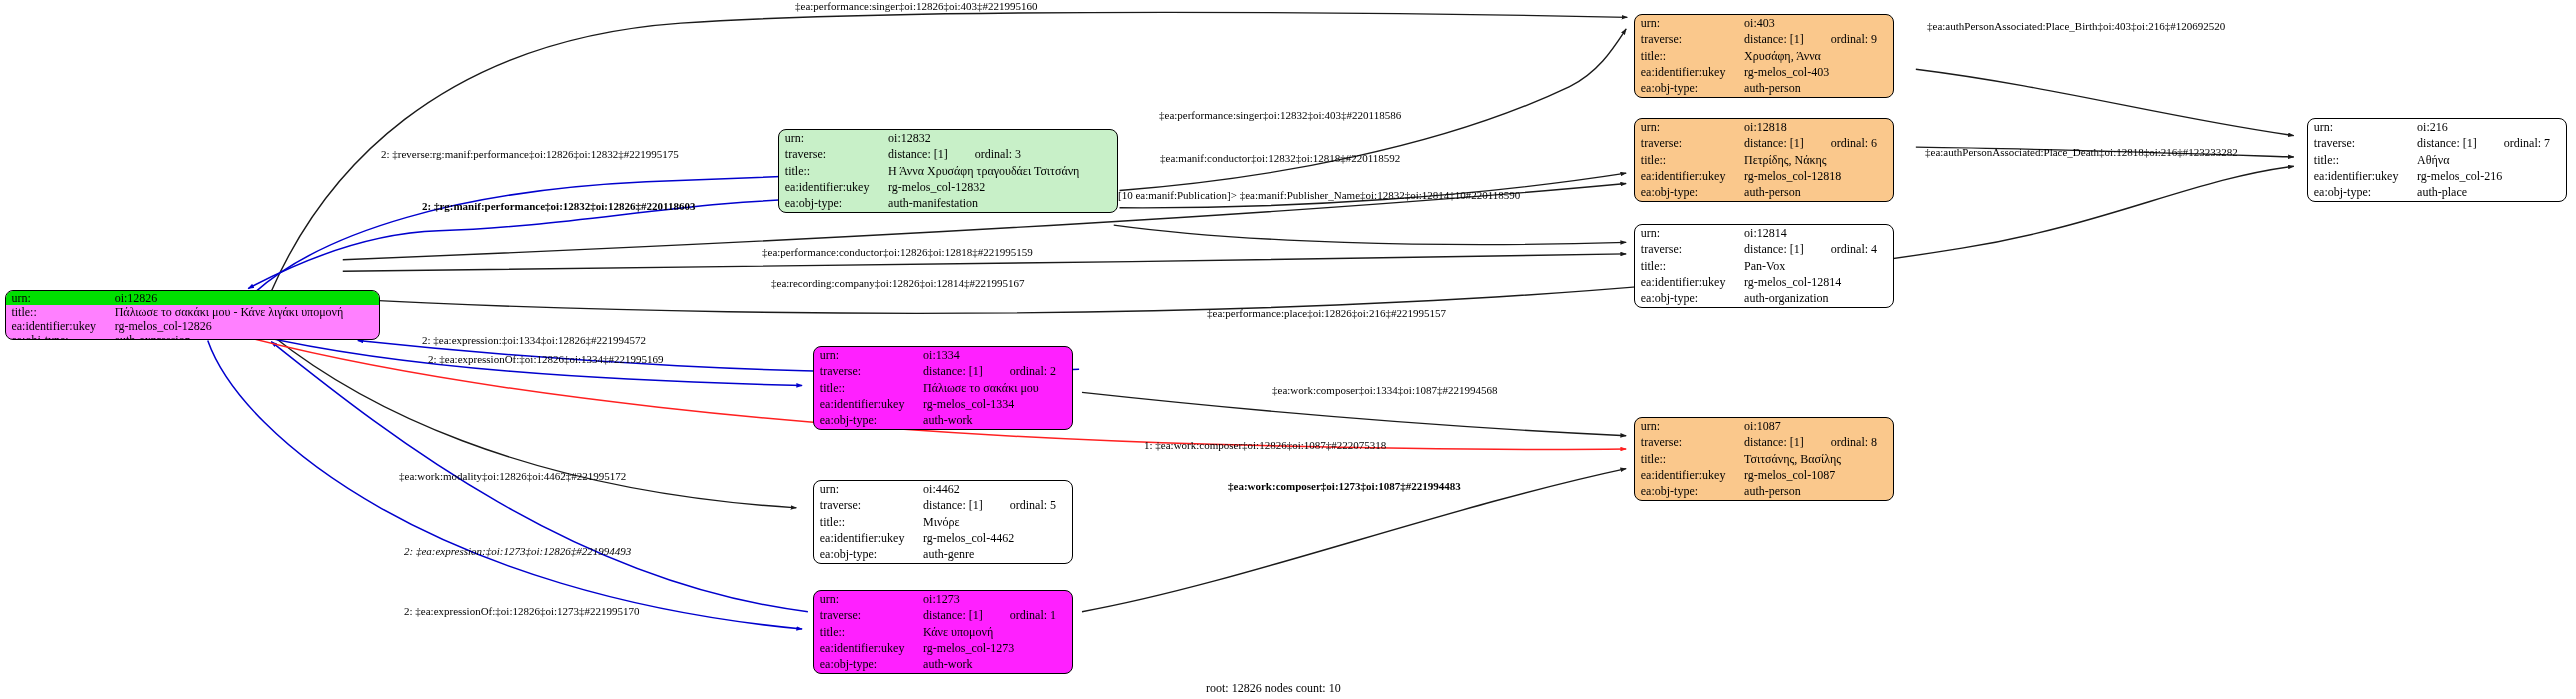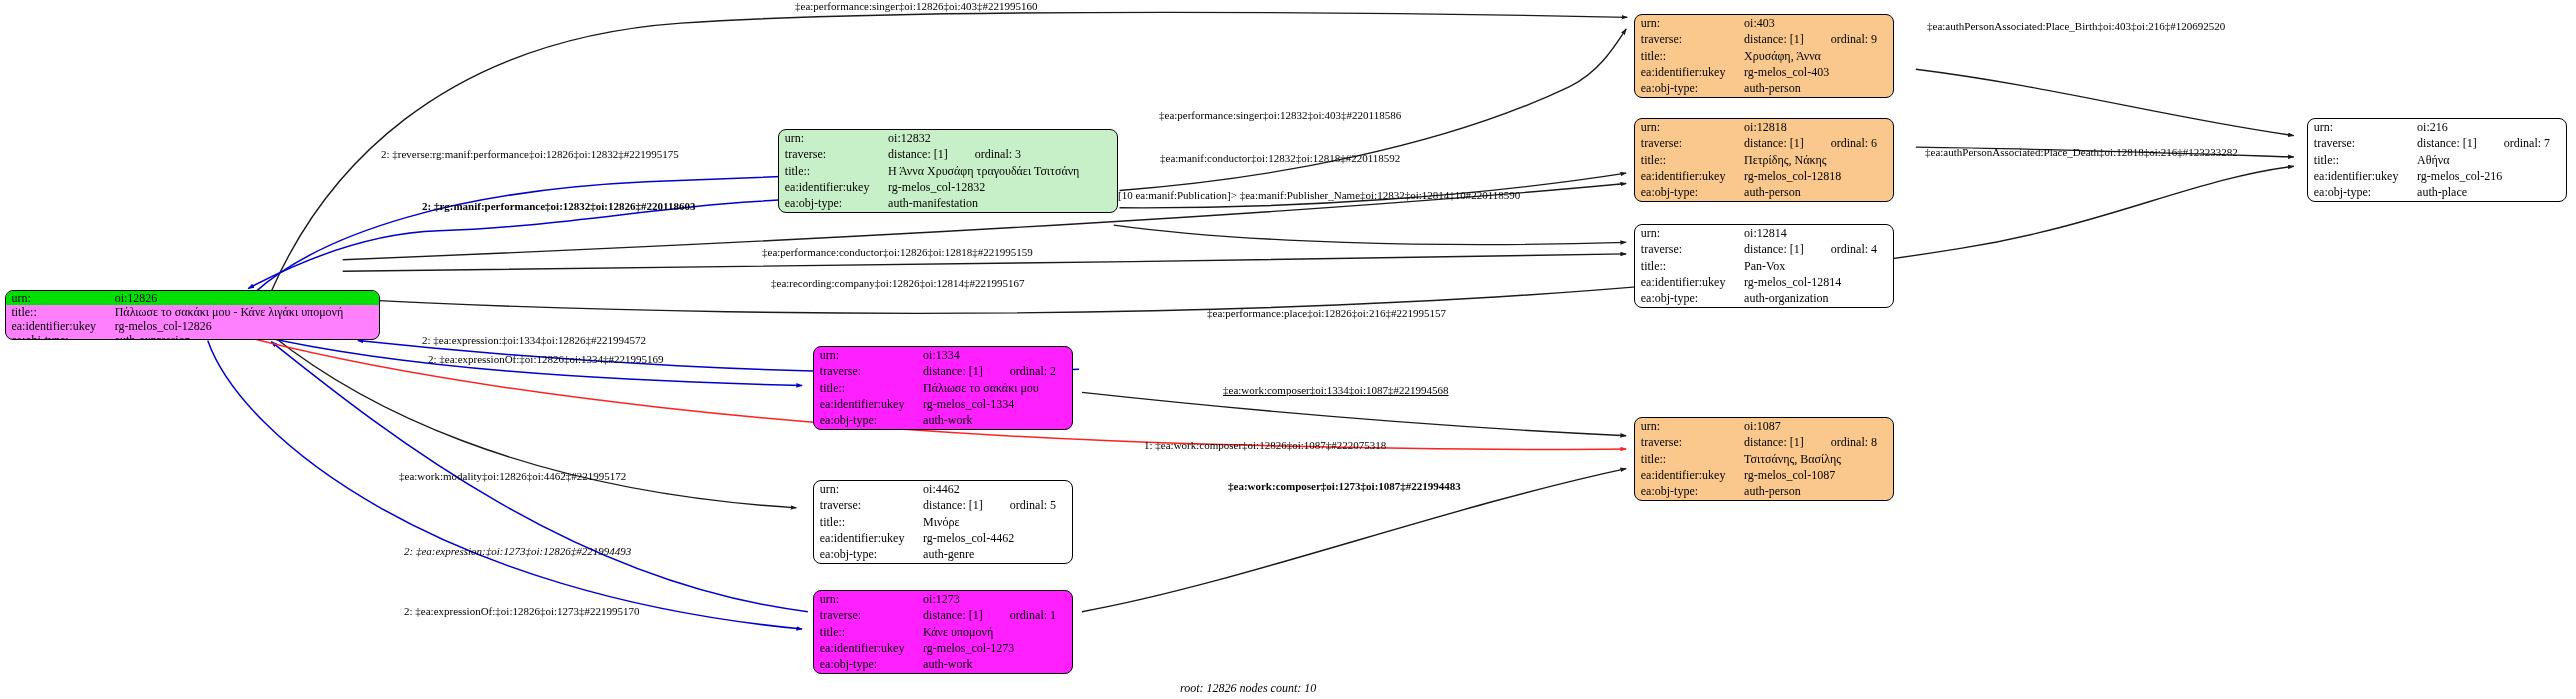--- a/index.html
+++ b/index.html
@@ -361,22 +361,22 @@
   <div class="edgelabel" style="left:1159px;top:110px;">‡ea:performance:singer‡oi:12832‡oi:403‡#220118586</div>
   <div class="edgelabel" style="left:1160px;top:153px;">‡ea:manif:conductor‡oi:12832‡oi:12818‡#220118592</div>
   <div class="edgelabel" style="left:1925px;top:147px;">‡ea:authPersonAssociated:Place_Death‡oi:12818‡oi:216‡#123233282</div>
   <div class="edgelabel" style="left:422px;top:201px;font-weight:bold;">2: ‡rg:manif:performance‡oi:12832‡oi:12826‡#220118603</div>
   <div class="edgelabel" style="left:1118px;top:190px;">[10 ea:manif:Publication]&gt; ‡ea:manif:Publisher_Name‡oi:12832‡oi:12814‡10#220118590</div>
   <div class="edgelabel" style="left:762px;top:247px;">‡ea:performance:conductor‡oi:12826‡oi:12818‡#221995159</div>
   <div class="edgelabel" style="left:771px;top:278px;">‡ea:recording:company‡oi:12826‡oi:12814‡#221995167</div>
   <div class="edgelabel" style="left:1207px;top:308px;">‡ea:performance:place‡oi:12826‡oi:216‡#221995157</div>
   <div class="edgelabel" style="left:422px;top:335px;">2: ‡ea:expression:‡oi:1334‡oi:12826‡#221994572</div>
   <div class="edgelabel" style="left:404px;top:354px;margin-left:24px;">2: ‡ea:expressionOf:‡oi:12826‡oi:1334‡#221995169</div>
-  <div class="edgelabel" style="left:1223px;top:385px;text-decoration:underline;">‡ea:work:composer‡oi:1334‡oi:1087‡#221994568</div>
+  <div class="edgelabel" style="left:1272px;top:385px;">‡ea:work:composer‡oi:1334‡oi:1087‡#221994568</div>
   <div class="edgelabel" style="left:1144px;top:440px;">1: ‡ea:work:composer‡oi:12826‡oi:1087‡#222075318</div>
   <div class="edgelabel" style="left:399px;top:471px;">‡ea:work:modality‡oi:12826‡oi:4462‡#221995172</div>
   <div class="edgelabel" style="left:1228px;top:481px;font-weight:bold;">‡ea:work:composer‡oi:1273‡oi:1087‡#221994483</div>
   <div class="edgelabel" style="left:404px;top:546px;font-style:italic;">2: ‡ea:expression:‡oi:1273‡oi:12826‡#221994493</div>
   <div class="edgelabel" style="left:404px;top:606px;">2: ‡ea:expressionOf:‡oi:12826‡oi:1273‡#221995170</div>
 
-  <div class="footer" style="left:1180px;top:681px;font-style:italic;">root: 12826 nodes count: 10</div>
+  <div class="footer" style="left:1206px;top:681px;">root: 12826 nodes count: 10</div>
 </div>
 
 
 </body></html>

